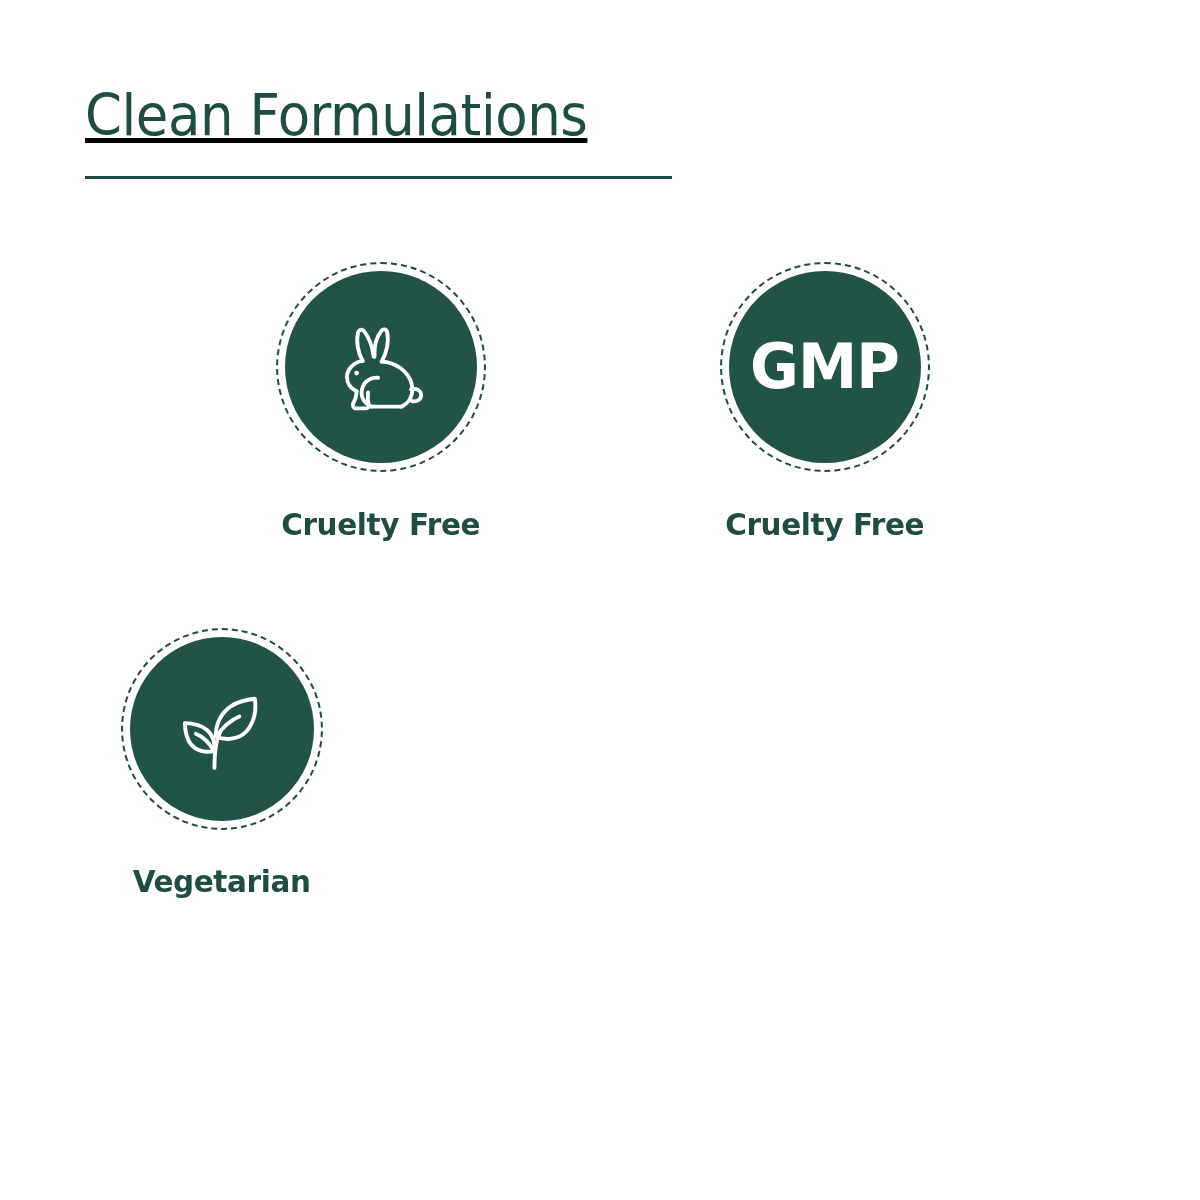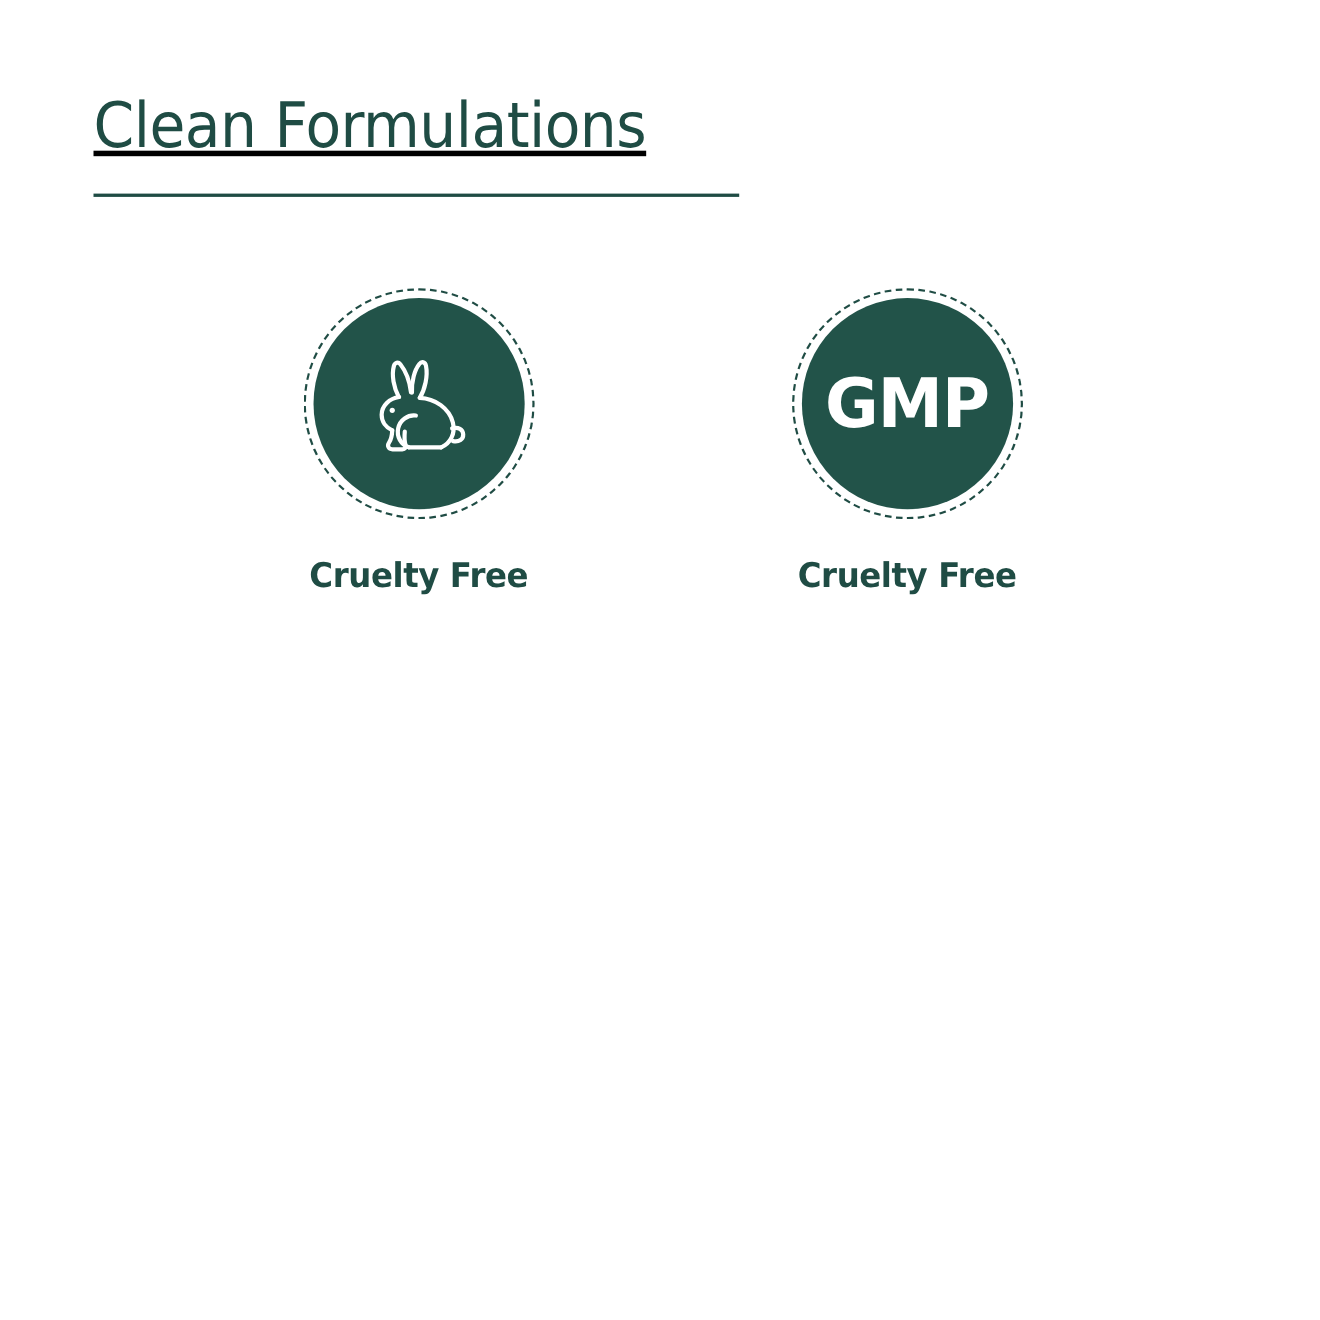--- a/index.html
+++ b/index.html
@@ -172,16 +172,36 @@
         </div>
       </div>
       <div class="badge-label" style="color: rgb(31, 76, 68);">Cruelty Free</div>
     </div>
 
   </div>
 
   <div class="badge-row row-2">
 
 
+    <div class="badge-cell cell-col-1">
+      <div class="badge-circle-wrap">
+        <div class="dashed-ring" style="border-color: rgb(31, 76, 68);"></div>
+        <div class="badge-disc" style="background: rgb(34, 83, 73);">
+          <svg class="badge-icon-svg" viewBox="0 0 100 100" fill="none">
+            <g stroke="#ffffff" stroke-width="3.6" stroke-linecap="round" stroke-linejoin="round" fill="none">
+
+              <path d="M43.0 86.0 C43.0 72.0 44.0 61.0 48.0 53.5"></path>
+
+              <path d="M44.2 57.2 C44.0 45.0 49.6 34.6 58.2 29.0 C65.2 24.4 73.6 22.6 80.4 22.0 C81.6 30.2 80.4 40.6 75.4 48.6 C69.2 58.4 57.0 61.8 44.2 57.2 Z"></path>
+              <path d="M45.6 56.0 C51.6 47.0 58.6 41.6 66.0 38.4"></path>
+
+              <path d="M42.6 70.4 C34.4 72.4 26.0 70.0 21.4 64.4 C17.2 59.4 15.8 51.4 15.6 44.6 C22.6 44.8 30.6 46.4 35.8 50.6 C41.8 55.4 44.2 63.6 42.6 70.4 Z"></path>
+              <path d="M41.8 69.2 C37.6 62.0 32.4 57.2 25.8 54.4"></path>
+            </g>
+          </svg>
+        </div>
+      </div>
+      <div class="badge-label" style="color: rgb(31, 76, 68);">Vegetarian</div>
+    </div>
 
   </div>
 
 </div>
 
 </body></html>

